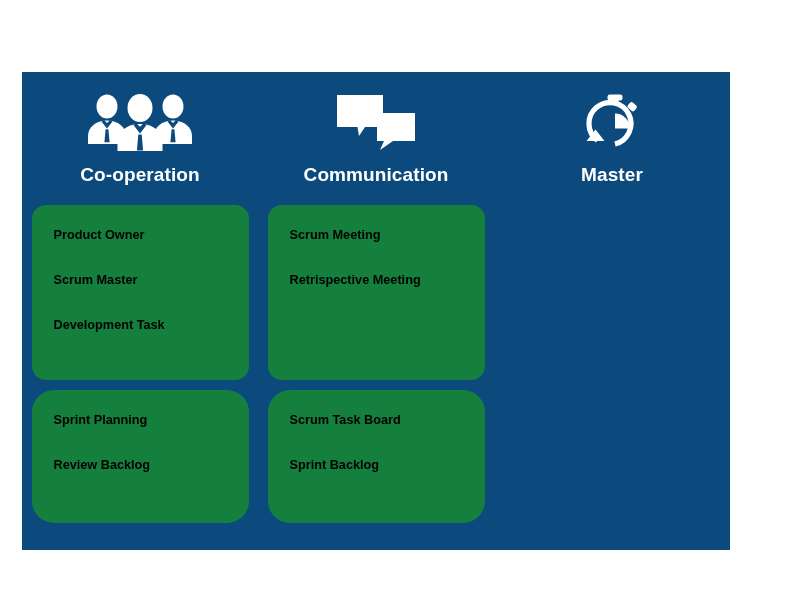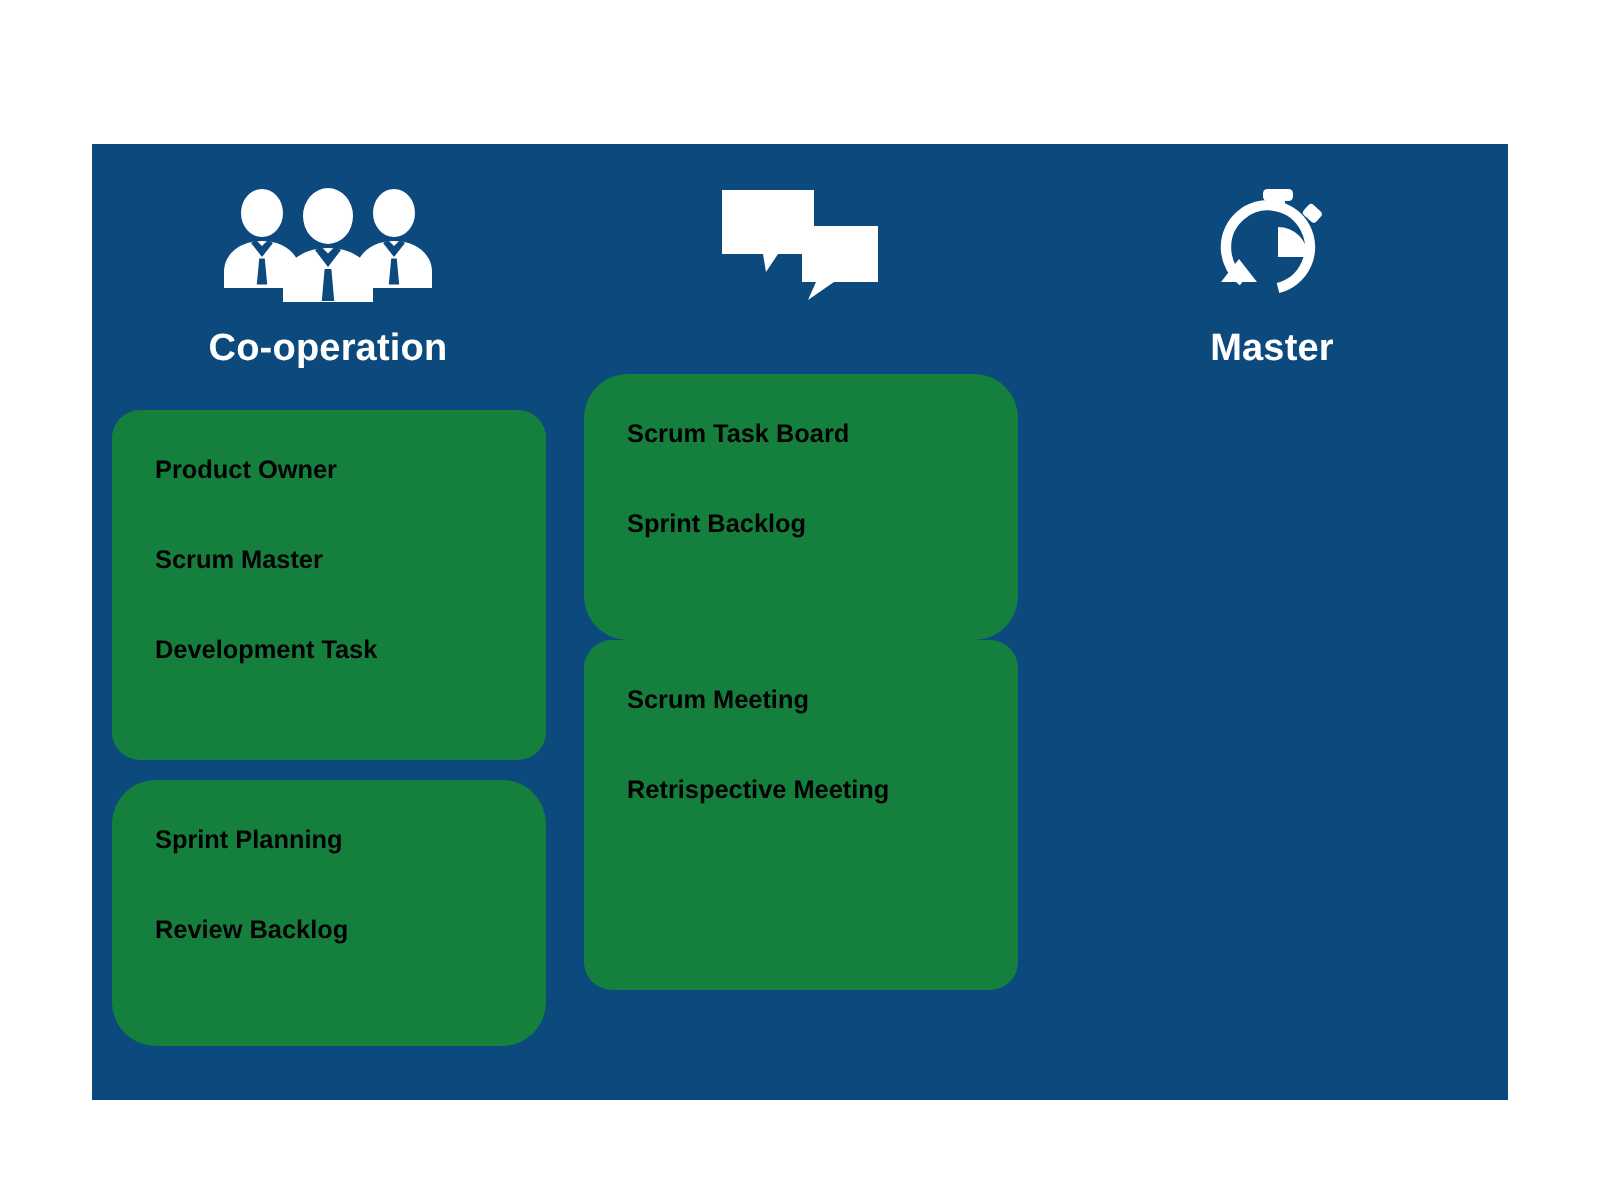--- a/index.html
+++ b/index.html
@@ -22,21 +22,21 @@
   }
 
   .columns {
     position: absolute;
     left: 22px;
     top: 72px;
     width: 756px;
     height: 478px;
     display: flex;
     flex-direction: row;
-    justify-content: center;
+    justify-content: flex-start;
   }
 
   .column {
     width: 236px;
     height: 478px;
     background: #0c4a7e;
     display: flex;
     flex-direction: column;
     align-items: center;
     box-sizing: border-box;
@@ -152,28 +152,29 @@
         <svg width="82" height="58" viewBox="0 0 82 58" aria-hidden="true">
           <g fill="#ffffff">
 
             <path d="M2 2h46v32H30l-6 9 -1.5-9H2z"></path>
 
             <path d="M42 20h38v28H58l-13 9 4-9h-7z"></path>
           </g>
           <path d="M42 20h6v14h-6z" fill="#0c4a7e" opacity="0"></path>
         </svg>
       </div>
+      <div class="col-title">Communication</div>
       <div class="cards">
+        <div class="card top">
+          <div class="card-item">Scrum Meeting</div>
+          <div class="card-item">Retrispective Meeting</div>
+        </div>
         <div class="card bottom">
           <div class="card-item">Scrum Task Board</div>
           <div class="card-item">Sprint Backlog</div>
-        </div>
-        <div class="card top">
-          <div class="card-item">Scrum Meeting</div>
-          <div class="card-item">Retrispective Meeting</div>
         </div>
       </div>
     </div>
 
     <div class="column">
       <div class="col-icon">
         <svg width="70" height="58" viewBox="0 0 70 58" aria-hidden="true">
           <g fill="none" stroke="#ffffff" stroke-width="5.2">
 
             <path d="M20.5 47.5A21 21 0 1 1 38 51"></path>

